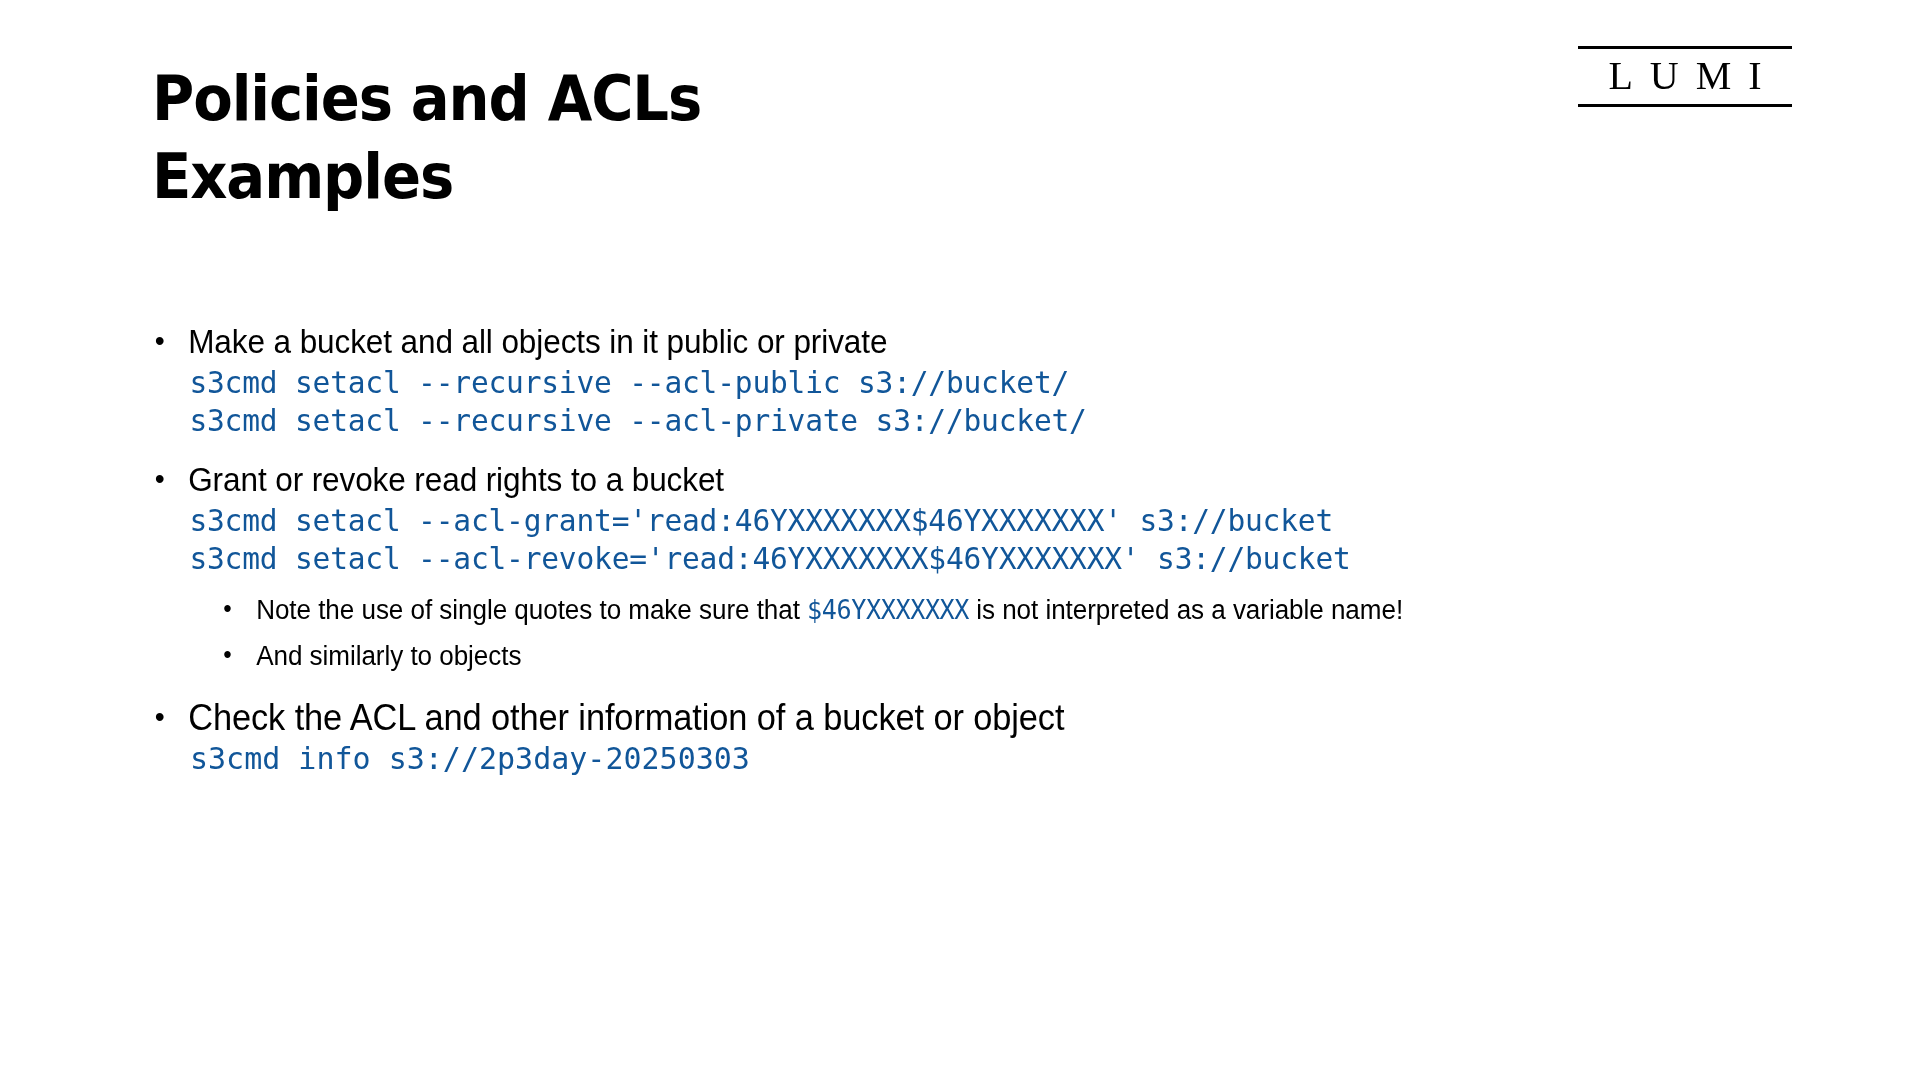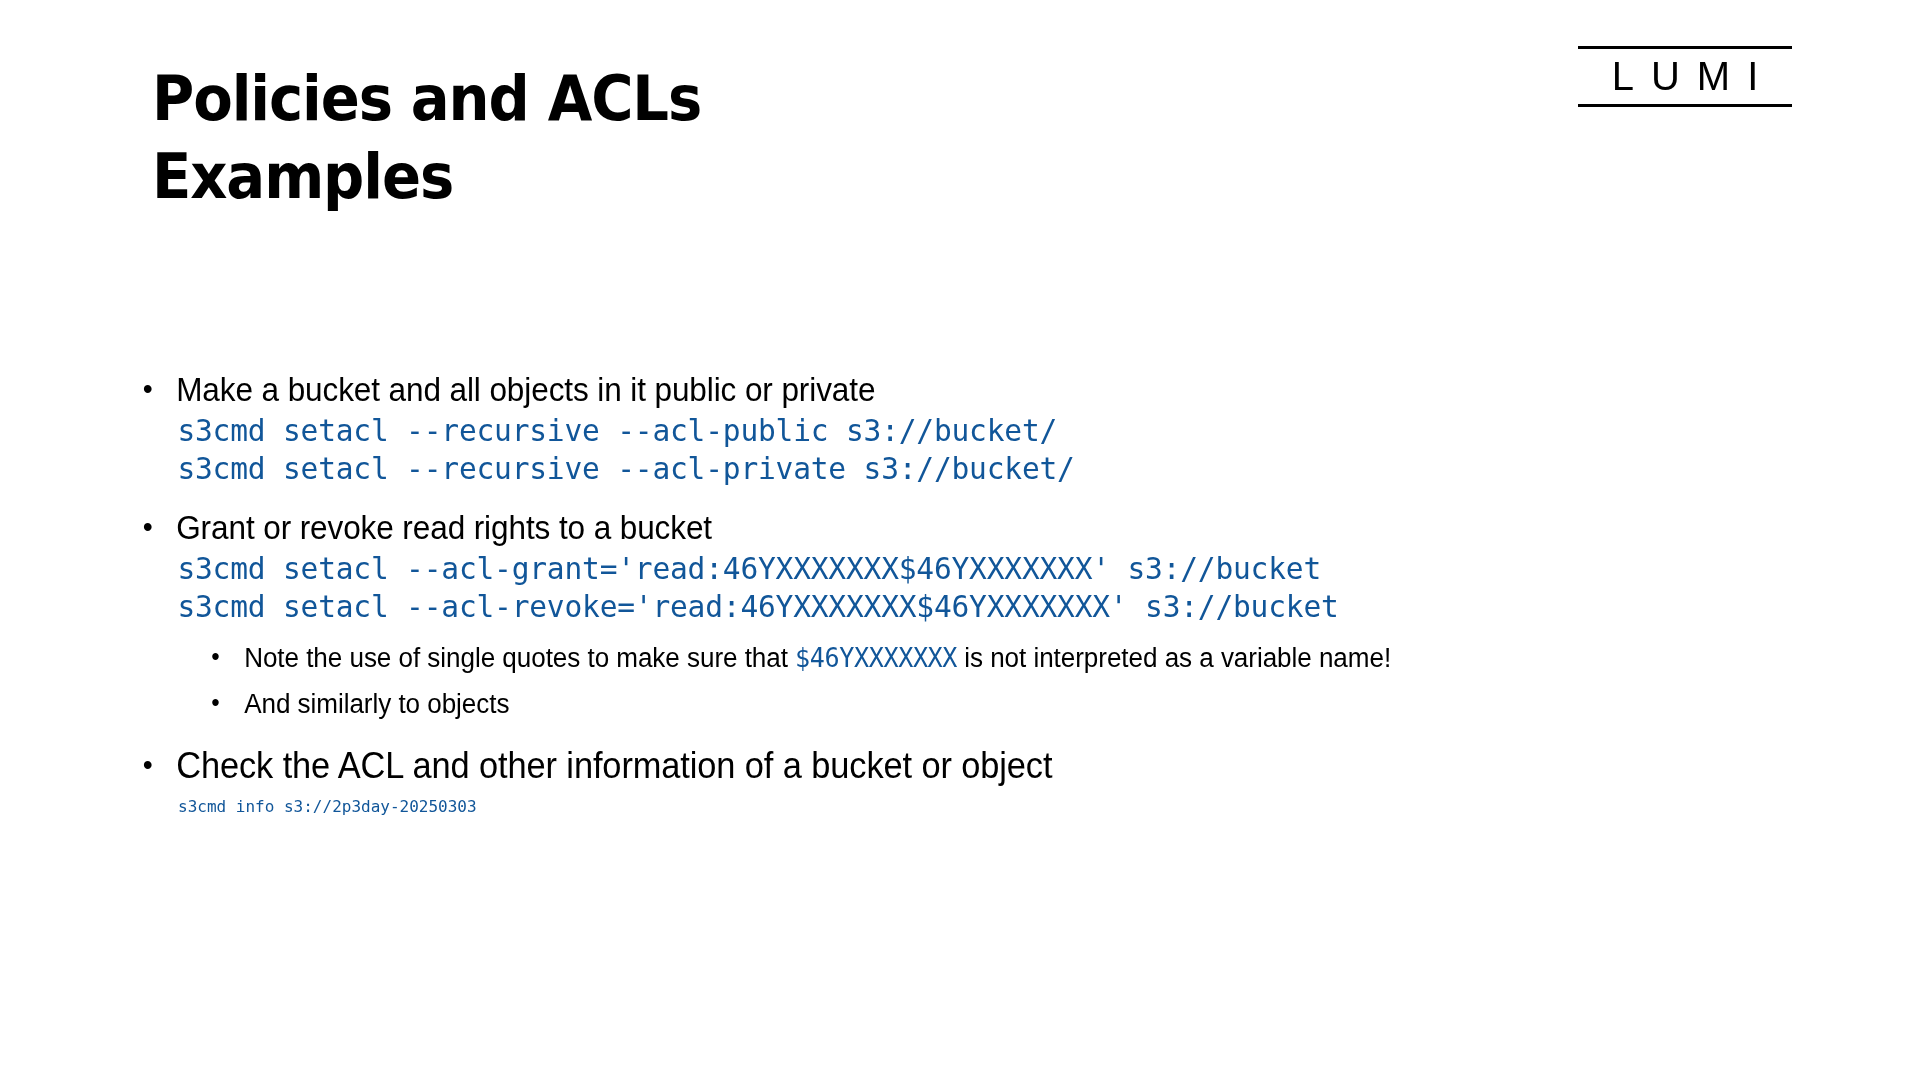--- a/index.html
+++ b/index.html
@@ -29,21 +29,21 @@
     left: 1578px;
     top: 46px;
     width: 214px;
     box-sizing: border-box;
     border-top: 3px solid #000;
     border-bottom: 3px solid #000;
     padding: 4px 0 5px 0;
     text-align: center;
   }
   .logo-word {
-    font-family: Liberation Sans, sans-serif;
+    font-family: Liberation Serif, serif;
     font-size: 40px;
     font-weight: 400;
     letter-spacing: 17px;
     line-height: 46px;
     color: #000;
     text-indent: 17px;
     white-space: nowrap;
   }
 
   
@@ -59,24 +59,23 @@
     letter-spacing: -1.2px;
     color: #000000;
     transform: scaleX(0.93);
     transform-origin: left top;
   }
   .title-line { display: block; }
 
   
   .body-area {
     position: absolute;
-    left: 138px;
+    left: 150px;
     top: 320px;
     width: 1720px;
-    margin-top: 48px;
   }
 
   .blk { position: relative; }
 
   
   .b1 {
     position: relative;
     padding-left: 40px;
     font-family: "Liberation Sans", sans-serif;
     font-weight: 400;
@@ -105,21 +104,21 @@
     color: #115699;
     font-size: 30px;
     line-height: 38px;
     letter-spacing: -0.2px;
     padding-left: 40px;
     white-space: pre;
     transform: scaleX(0.985);
     transform-origin: left center;
   }
   .code.sm {
-    font-size: 16px;
+    font-size: 30px;
     line-height: 33px;
     letter-spacing: 0px;
     transform: scaleX(1);
   }
 
   
   .b2 {
     position: relative;
     padding-left: 110px;
     font-family: "Liberation Sans", sans-serif;

